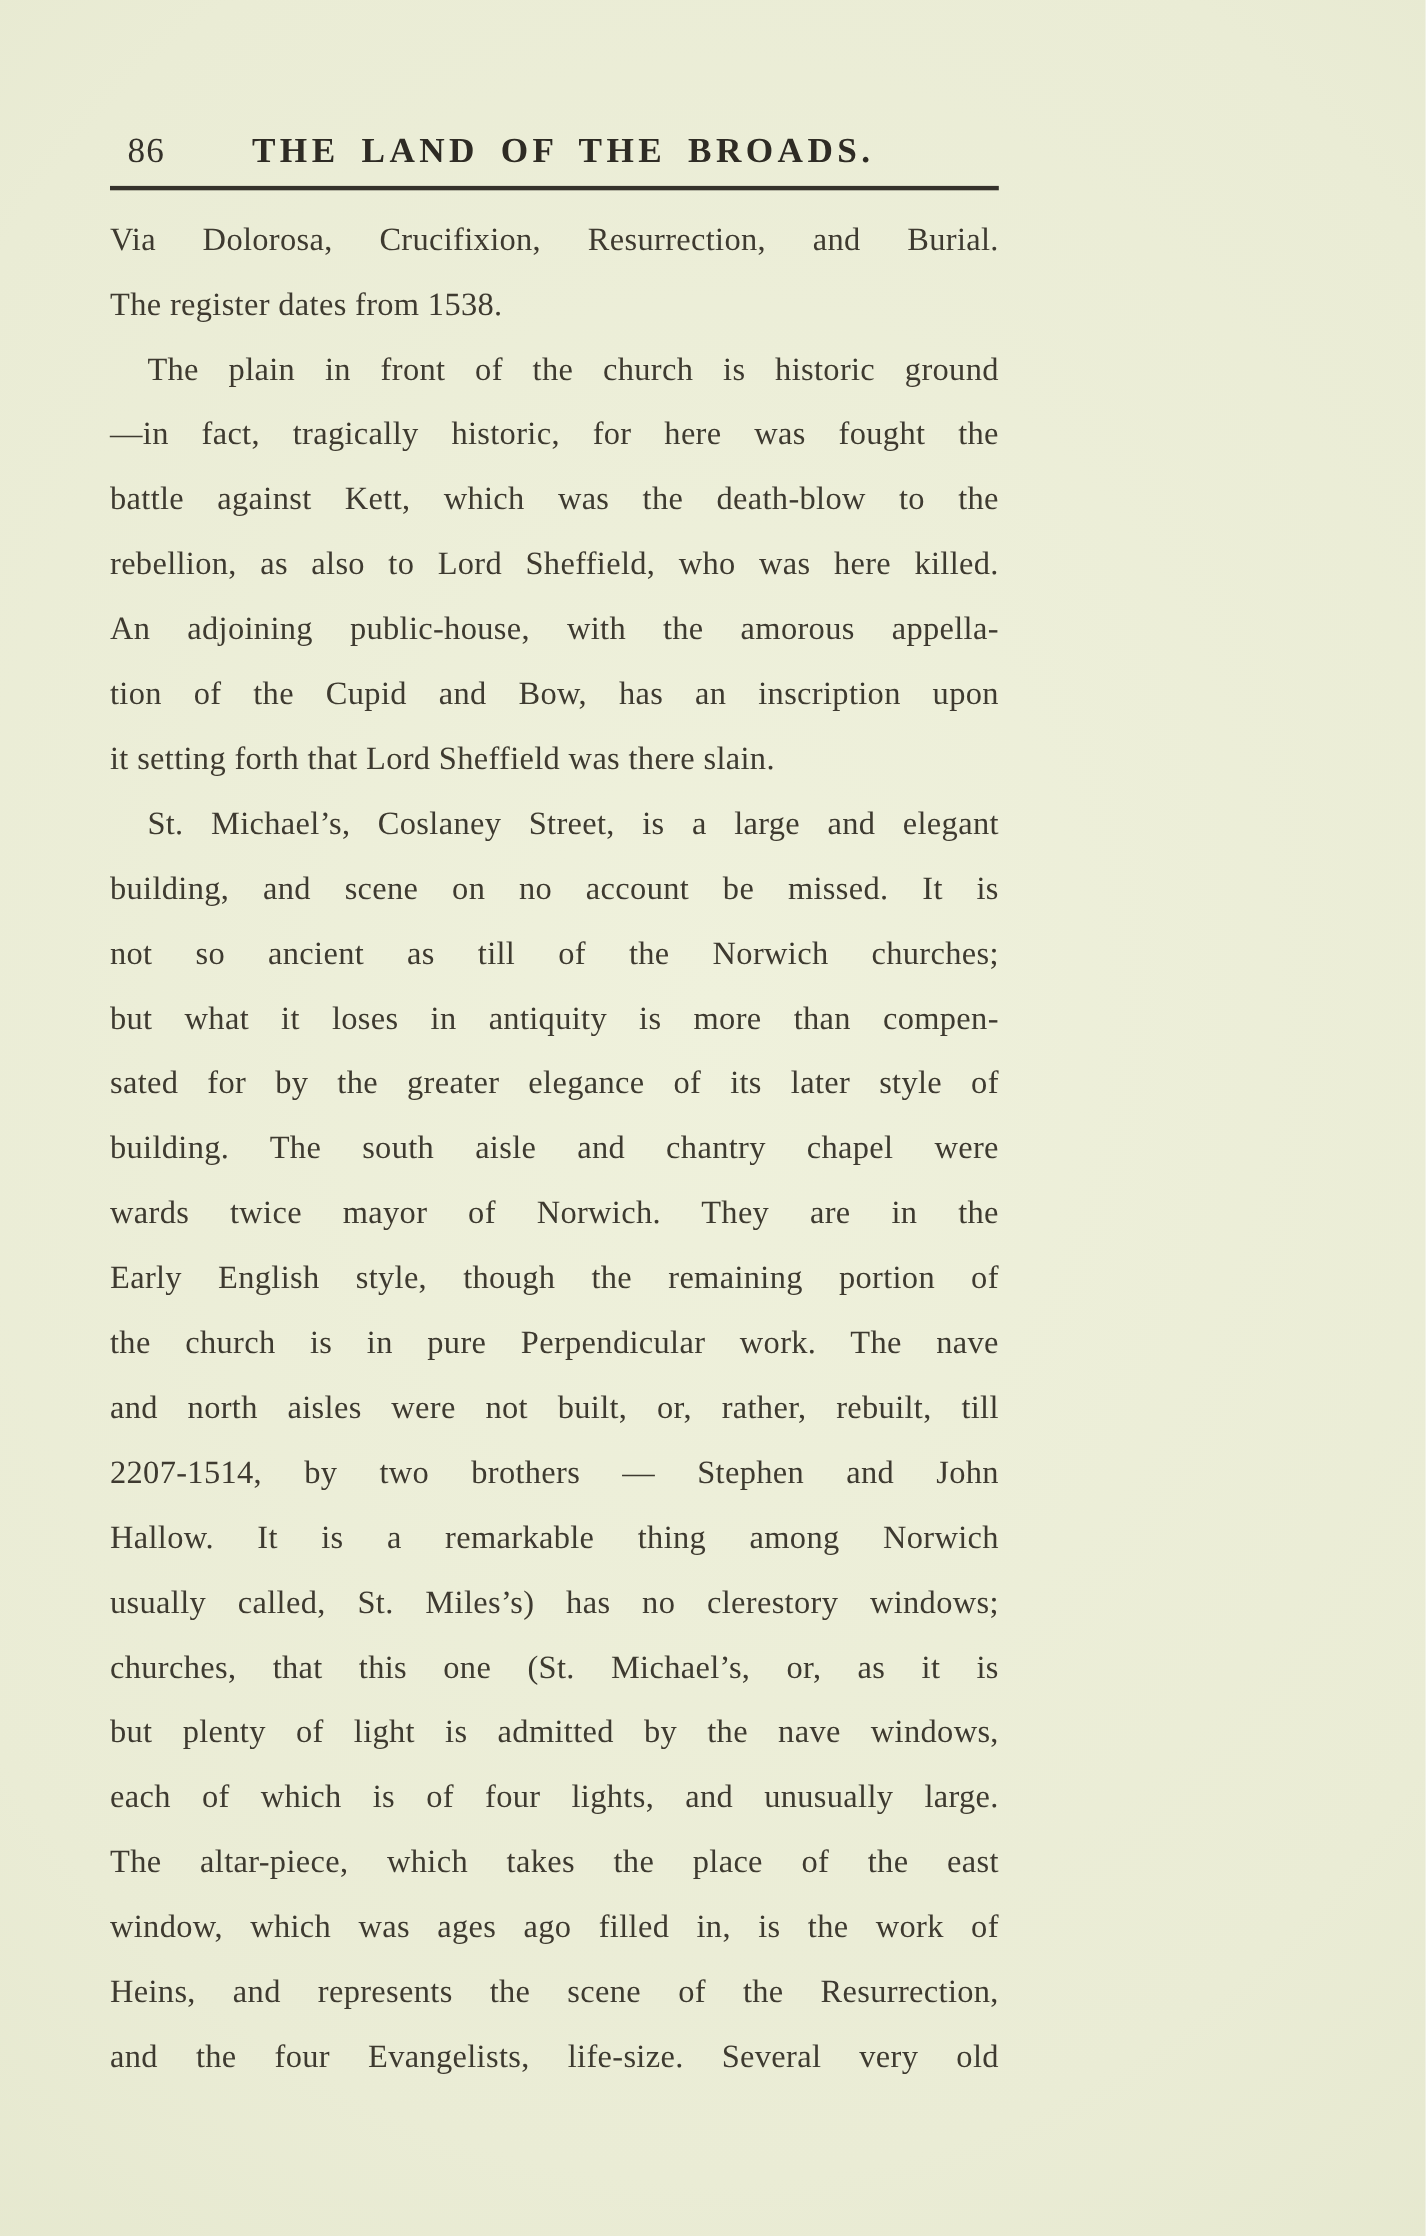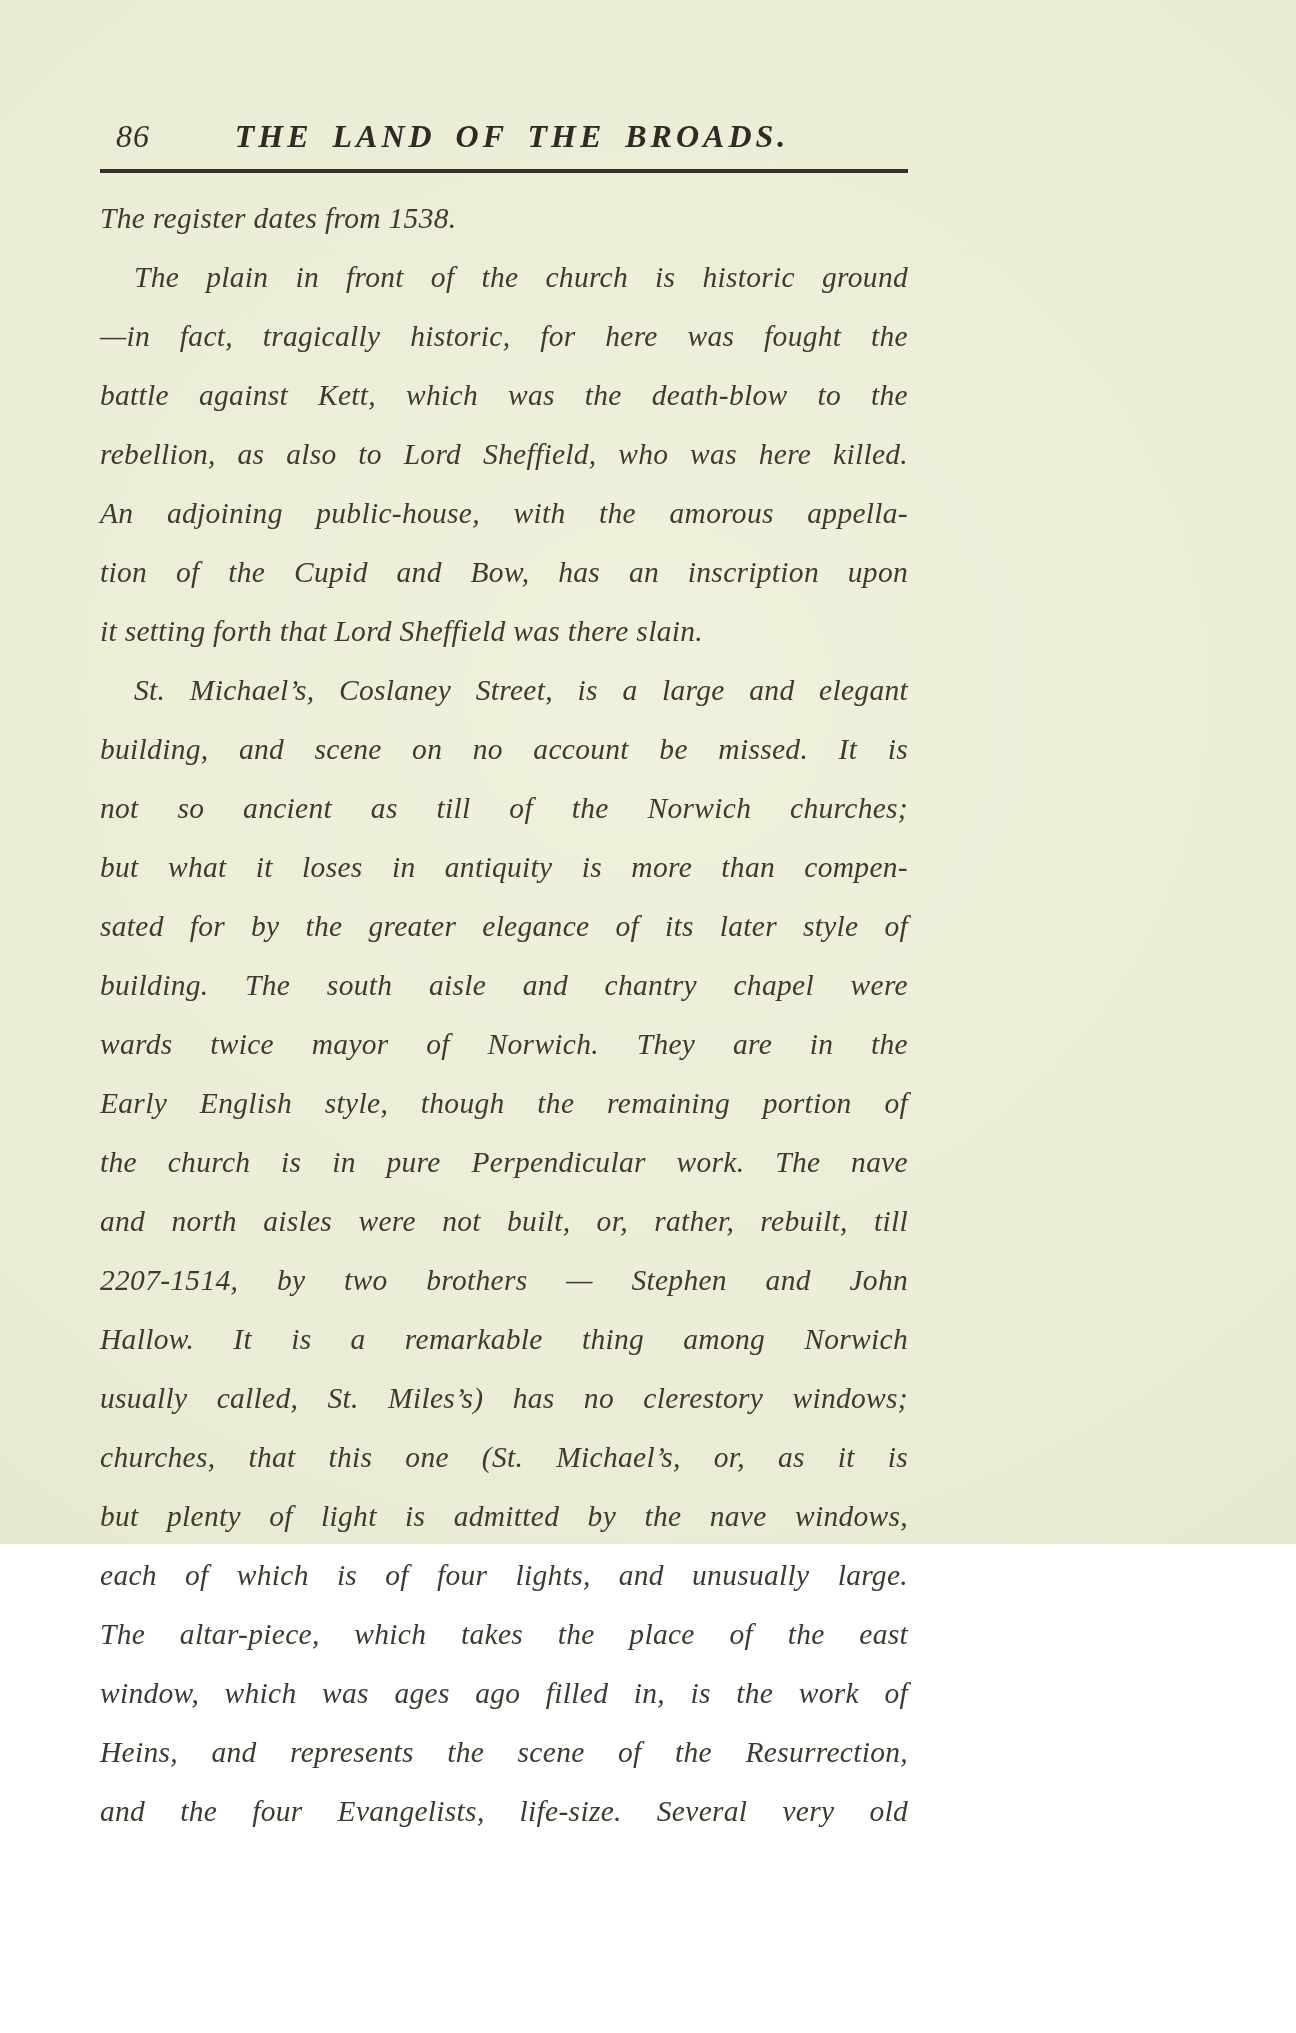--- a/index.html
+++ b/index.html
@@ -7,27 +7,26 @@
     padding: 0;
   }
   body {
     width: 1296px;
     height: 2033px;
     overflow: hidden;
   }
   .page {
     position: relative;
     width: 1296px;
-    height: 1544px;
+    height: 2033px;
     background:
       radial-gradient(ellipse 130% 105% at 50% 45%,
         #eff1dc 0%, #eaecd5 50%, #e2e5ca 80%, #d6dabb 100%);
     font-family: "Liberation Serif", "DejaVu Serif", serif;
     color: #3e3a30;
-    font-style: italic;
   }
   .content {
     position: absolute;
     left: 100px;
     top: 118px;
     width: 808px;
   }
   .header-row {
     display: flex;
     align-items: baseline;
@@ -81,20 +80,21 @@
 
 <div class="page">
   <div class="content">
     <div class="header-row">
       <span class="page-number">86</span>
       <span class="running-title">THE LAND OF THE BROADS.</span>
     </div>
     <hr class="rule">
     <div class="body-text">
         <div class="para">
+          <div class="line">Via Dolorosa, Crucifixion, Resurrection, and Burial.</div>
           <div class="line no-just">The register dates from 1538.</div>
         </div>
         <div class="para indent">
           <div class="line">The plain in front of the church is historic ground</div>
           <div class="line">—in fact, tragically historic, for here was fought the</div>
           <div class="line">battle against Kett, which was the death-blow to the</div>
           <div class="line">rebellion, as also to Lord Sheffield, who was here killed.</div>
           <div class="line">An adjoining public-house, with the amorous appella-</div>
           <div class="line">tion of the Cupid and Bow, has an inscription upon</div>
           <div class="line no-just">it setting forth that Lord Sheffield was there slain.</div>

